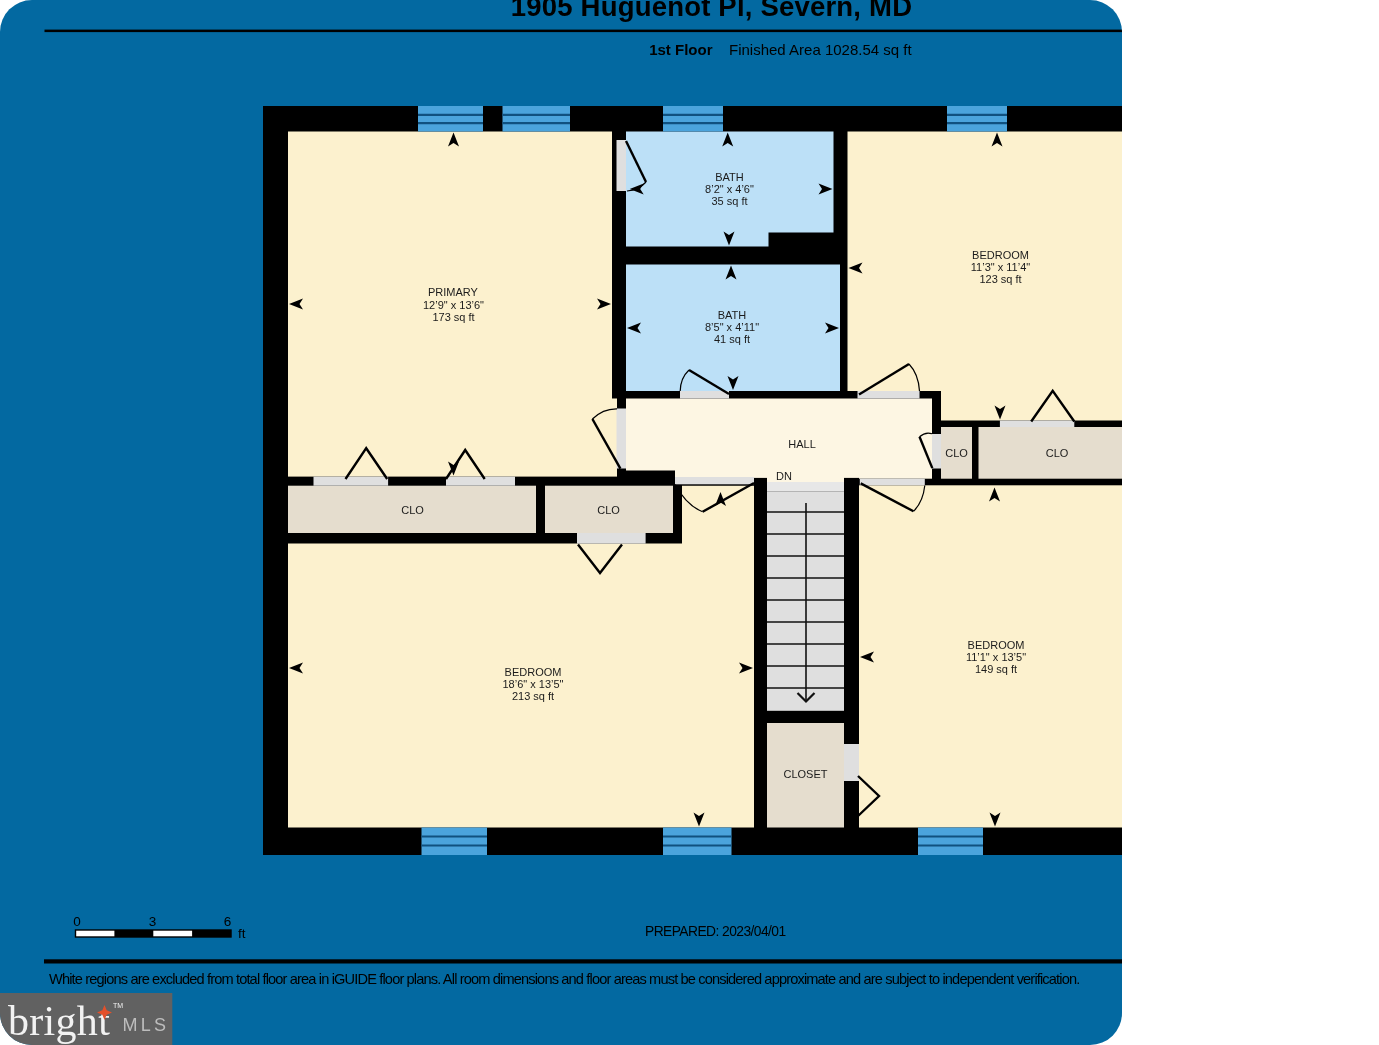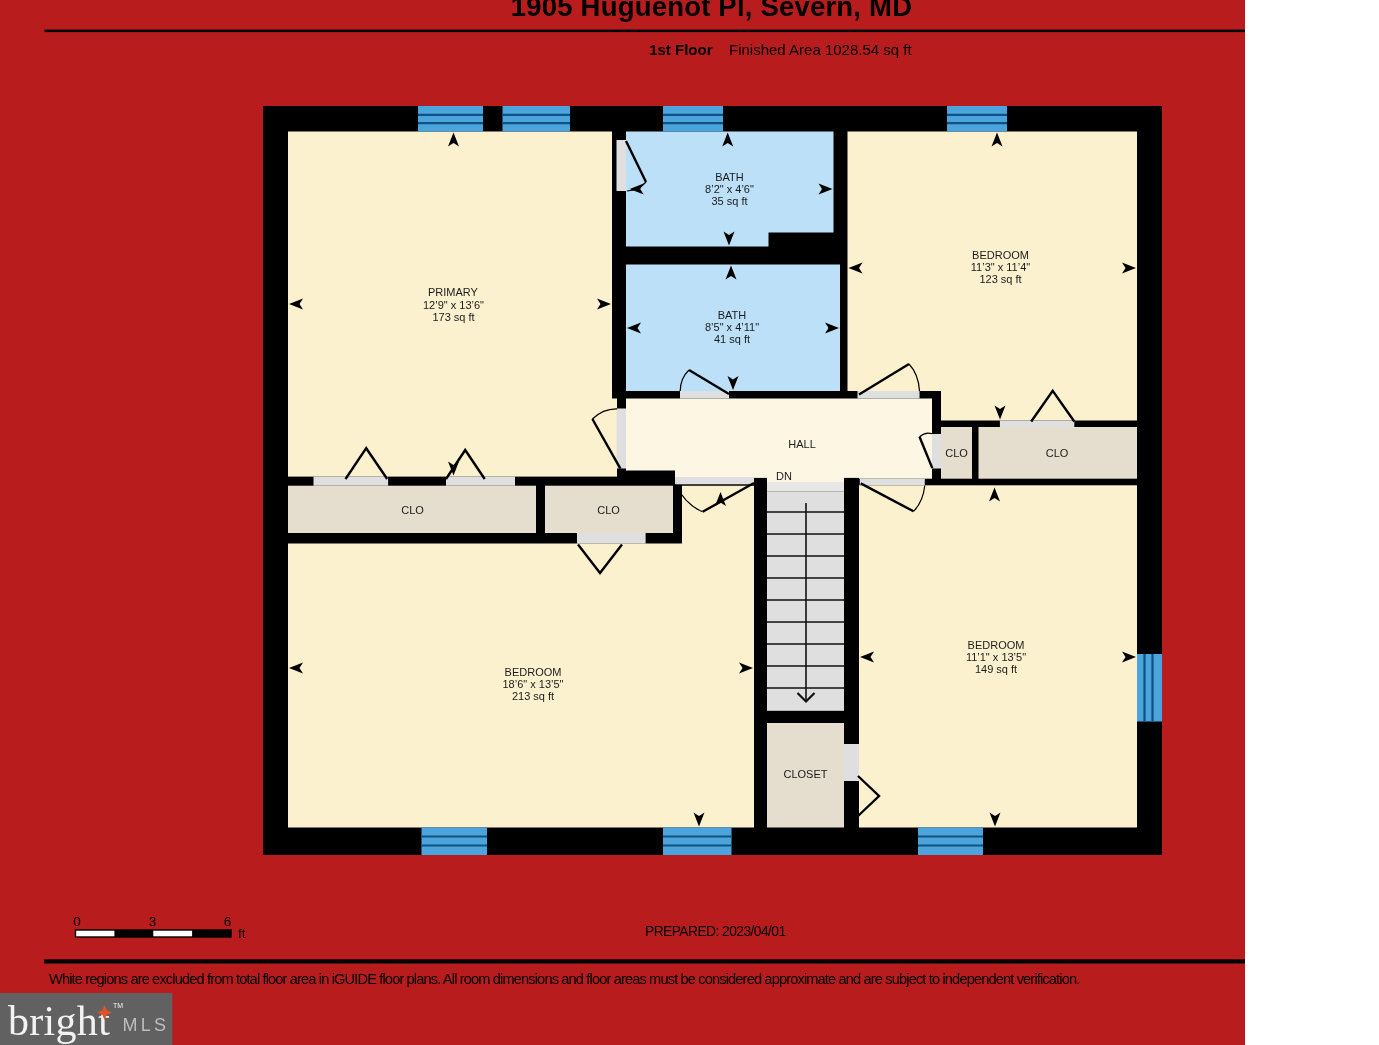--- a/index.html
+++ b/index.html
@@ -1,17 +1,17 @@
 <!DOCTYPE html>
 <html><head>
 <meta charset="utf-8">
 <style>
   html,body{margin:0;padding:0;background:#fff;}
-  #page{position:relative;width:1245px;height:1045px;overflow:hidden;background:#b91c1c;
-        font-family:"Liberation Sans", sans-serif;}
+  #page{position:relative;width:1122px;height:1045px;overflow:hidden;background:#0369a1;
+        font-family:"Liberation Sans", sans-serif;border-radius:32px;}
   svg{position:absolute;left:0;top:0;}
 </style>
 </head>
 <body>
 <div id="page">
 <svg width="1379" height="1045" viewBox="0 0 1379 1045">
 
   <text x="711.5" y="16" font-size="27.5" font-weight="bold" letter-spacing="0.2" text-anchor="middle" fill="#000">1905 Huguenot Pl, Severn, MD</text>
   <rect x="44.5" y="29.6" width="1334.5" height="2.5" fill="#000"></rect>
   <text x="712.5" y="55" font-size="15" font-weight="bold" text-anchor="end" fill="#000">1st Floor</text>

